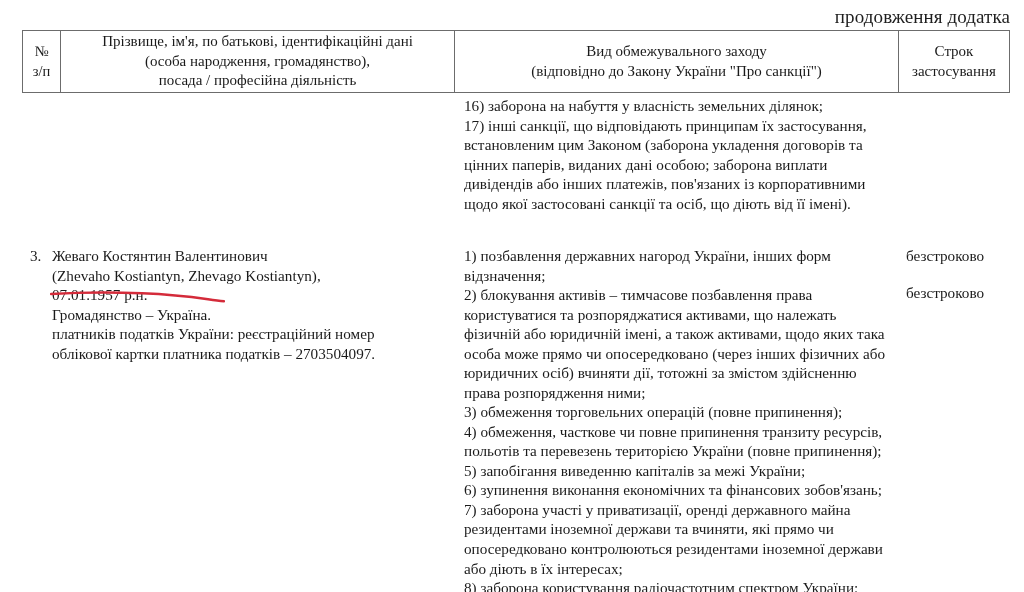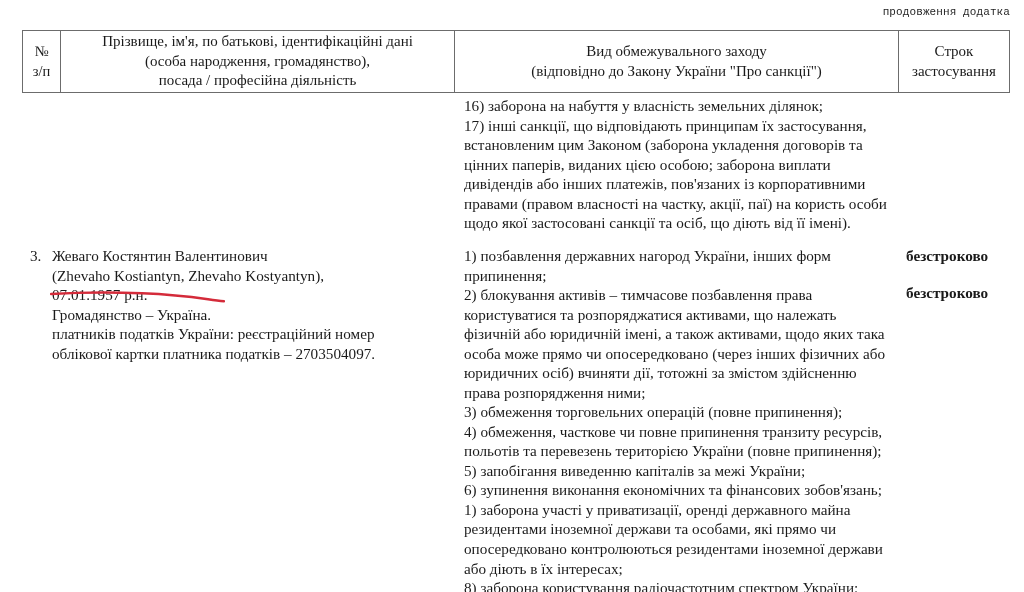--- a/index.html
+++ b/index.html
@@ -19,25 +19,24 @@
     position: relative;
     width: 1024px;
     height: 592px;
   }
 
   
   .running-head {
     position: absolute;
     top: 6px;
     right: 14px;
-    font-size: 11px;
+    font-size: 19px;
     letter-spacing: 0.1px;
     color: #1f1f1f;
     white-space: nowrap;
-    font-family: Liberation Mono, monospace;
   }
 
   
   .tbl-header {
     position: absolute;
     left: 22px;
     top: 30px;
     width: 988px;
     height: 63px;
     box-sizing: border-box;
@@ -89,21 +88,21 @@
 
   .term-col {
     position: absolute;
     left: 906px;
     top: 246px;
     width: 118px;
     font-size: 15.2px;
     line-height: 1.285;
     color: #1a1a1a;
   }
-  .term-item { display: block; font-weight: bold; }
+  .term-item { display: block; }
   .term-gap-1 { margin-top: 17px; }
 
   .measure-col {
     position: absolute;
     left: 464px;
     top: 246px;
     width: 440px;
     font-size: 15.2px;
     line-height: 1.285;
     color: #1a1a1a;
@@ -161,60 +160,59 @@
     <div class="th th-term">
       <span class="th-line">Строк</span>
       <span class="th-line">застосування</span>
     </div>
   </div>
 
   <div class="carryover">
     <span class="txt-line">16) заборона на набуття у власність земельних ділянок;</span>
     <span class="txt-line">17) інші санкції, що відповідають принципам їх застосування,</span>
     <span class="txt-line">встановленим цим Законом (заборона укладення договорів та</span>
-    <span class="txt-line">цінних паперів, виданих цією особою; заборона виплати</span>
+    <span class="txt-line">цінних паперів, виданих дані особою; заборона виплати</span>
     <span class="txt-line">дивідендів або інших платежів, пов'язаних із корпоративними</span>
-    <span class="txt-line">правами (правом власності на частку, акції, паї) на користь особи</span>
     <span class="txt-line">щодо якої застосовані санкції та осіб, що діють від її імені).</span>
   </div>
 
   <div class="person-col">
     <span class="person-no">3.</span>
     <span class="person-txt">
       <span class="txt-line">Жеваго Костянтин Валентинович</span>
-      <span class="txt-line">(Zhevaho Kostiantyn, Zhevaho Kostyantyn),</span>
+      <span class="txt-line">(Zhevaho Kostiantyn, Zhevago Kostiantyn),</span>
       <span class="txt-line">07.01.1957 р.н.</span>
       <span class="txt-line">Громадянство – Україна.</span>
       <span class="txt-line">платників податків України: реєстраційний номер</span>
       <span class="txt-line">облікової картки платника податків – 2703504097.</span>
 
       <span class="red-mark">
         <svg width="175" height="14" viewBox="0 0 175 14" xmlns="http://www.w3.org/2000/svg">
           <path id="mark-path" d="M1,4 C26,2.5 58,2 92,3.2 C118,4.2 140,6.6 158,9.2 C164,10.1 169,10.8 174,11.2" fill="none" stroke="#d42b3a" stroke-width="2.4" stroke-linecap="round"></path>
         </svg>
       </span>
     </span>
   </div>
 
   <div class="measure-col">
     <span class="txt-line">1) позбавлення державних нагород України, інших форм</span>
-    <span class="txt-line">припинення;</span>
+    <span class="txt-line">відзначення;</span>
     <span class="txt-line">2) блокування активів – тимчасове позбавлення права</span>
     <span class="txt-line">користуватися та розпоряджатися активами, що належать</span>
     <span class="txt-line">фізичній або юридичній імені, а також активами, щодо яких така</span>
     <span class="txt-line">особа може прямо чи опосередковано (через інших фізичних або</span>
     <span class="txt-line">юридичних осіб) вчиняти дії, тотожні за змістом здійсненню</span>
     <span class="txt-line">права розпорядження ними;</span>
     <span class="txt-line">3) обмеження торговельних операцій (повне припинення);</span>
     <span class="txt-line">4) обмеження, часткове чи повне припинення транзиту ресурсів,</span>
     <span class="txt-line">польотів та перевезень територією України (повне припинення);</span>
     <span class="txt-line">5) запобігання виведенню капіталів за межі України;</span>
     <span class="txt-line">6) зупинення виконання економічних та фінансових зобов'язань;</span>
-    <span class="txt-line">1) заборона участі у приватизації, оренді державного майна</span>
-    <span class="txt-line">резидентами іноземної держави та особами, які прямо чи</span>
+    <span class="txt-line">7) заборона участі у приватизації, оренді державного майна</span>
+    <span class="txt-line">резидентами іноземної держави та вчиняти, які прямо чи</span>
     <span class="txt-line">опосередковано контролюються резидентами іноземної держави</span>
     <span class="txt-line">або діють в їх інтересах;</span>
     <span class="txt-line">8) заборона користування радіочастотним спектром України;</span>
   </div>
 
   <div class="term-col">
     <span class="term-item">безстроково</span>
     <span class="term-item term-gap-1">безстроково</span>
   </div>
 

